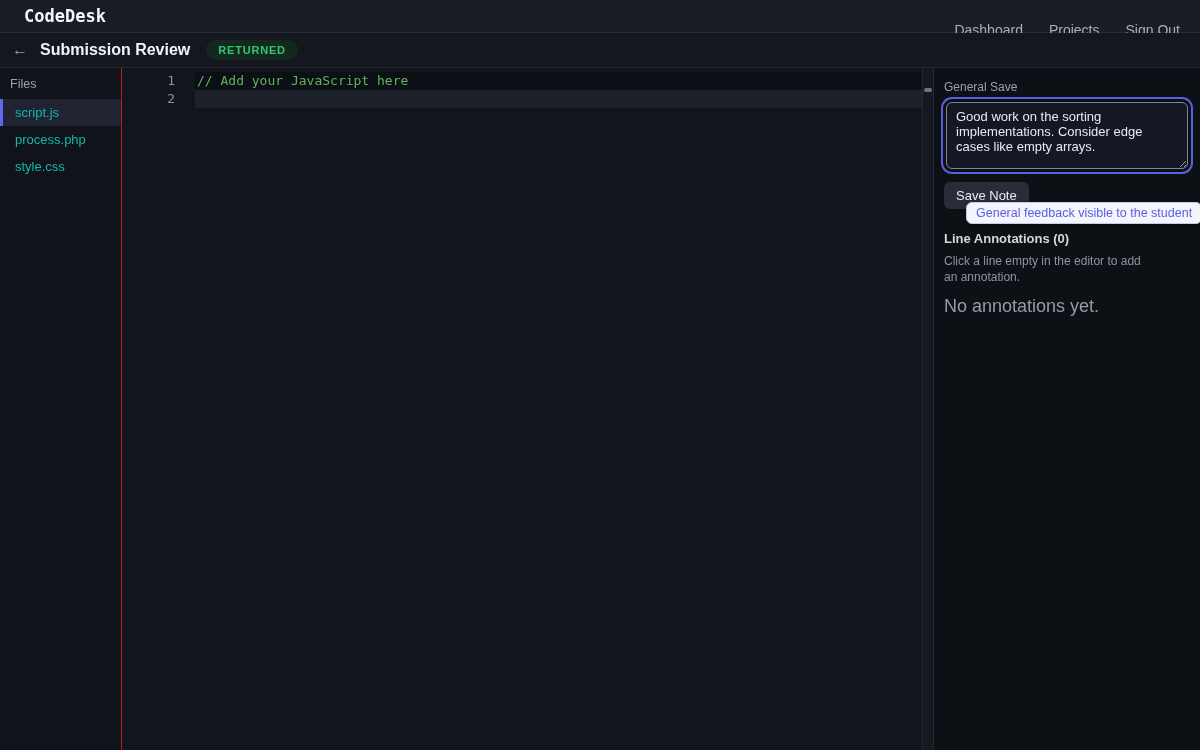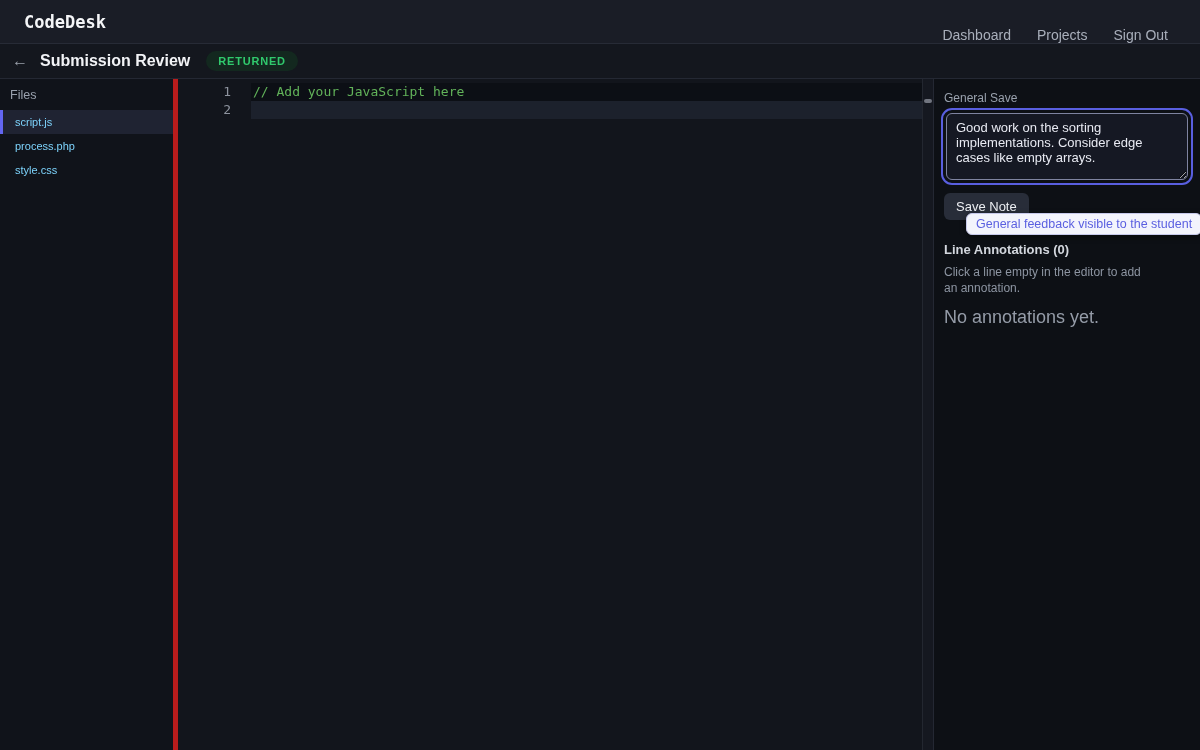--- a/index.html
+++ b/index.html
@@ -2,23 +2,23 @@
 <html><head>
 <meta charset="utf-8">
 <style>
   * { margin: 0; padding: 0; box-sizing: border-box; }
   html, body { width: 1200px; height: 750px; background: #0f1117; }
   body { font-family: "Liberation Sans", sans-serif; color: #e6e8ee; overflow: hidden; }
   .app { width: 1200px; height: 750px; display: flex; flex-direction: column; }
 
   
   .topnav {
-    height: 44px; background: #1a1d26; border-bottom: 1px solid #272b36;
+    height: 33px; background: #1a1d26; border-bottom: 1px solid #272b36;
     display: flex; align-items: center; justify-content: space-between;
-    padding: 0 32px 0 24px; flex: 0 0 auto;
+    padding: 0 20px 0 24px; flex: 0 0 auto;
   }
   .brand {
     font-family: "DejaVu Sans Mono", monospace; font-weight: bold;
     font-size: 17px; color: #f5f6f8;
   }
   .navlinks { display: flex; gap: 26px; margin-top: 27px; }
   .navlinks a { color: #a9afbb; font-size: 14px; text-decoration: none; cursor: pointer; }
 
   
   .subheader {
@@ -30,24 +30,24 @@
   .badge {
     margin-left: 8px; background: #13281f; color: #30c96d;
     font-size: 11px; font-weight: bold; letter-spacing: 0.8px;
     padding: 4px 12px; border-radius: 999px;
   }
 
   
   .main { flex: 1; display: flex; min-height: 0; }
 
   
-  .sidebar { width: 178px; flex: 0 0 auto; background: #10131a; border-right: 5px solid #b91c1c; }
+  .sidebar { width: 122px; flex: 0 0 auto; background: #10131a; border-right: 1px solid #b91c1c; }
   .sidebar-title { color: #99a1ad; font-size: 12.5px; padding: 9px 10px 8px 10px; }
   .file {
-    color: #7dd3fc; font-size: 11px; padding: 6px 10px 6px 12px;
+    color: #14b8a6; font-size: 13px; padding: 6px 10px 6px 12px;
     cursor: pointer; border-left: 3px solid transparent;
   }
   .file.selected { background: #1f2332; border-left-color: #6366f1; }
 
   
   .editor { flex: 1; background: #12151c; display: flex; min-width: 0; position: relative; }
   .code-rows { flex: 1; padding-top: 4px; font-family: "DejaVu Sans Mono", monospace; font-size: 13px; }
   .row { display: flex; height: 18px; line-height: 18px; }
   .gutter {
     width: 73px; flex: 0 0 auto; text-align: right; padding-right: 20px;

